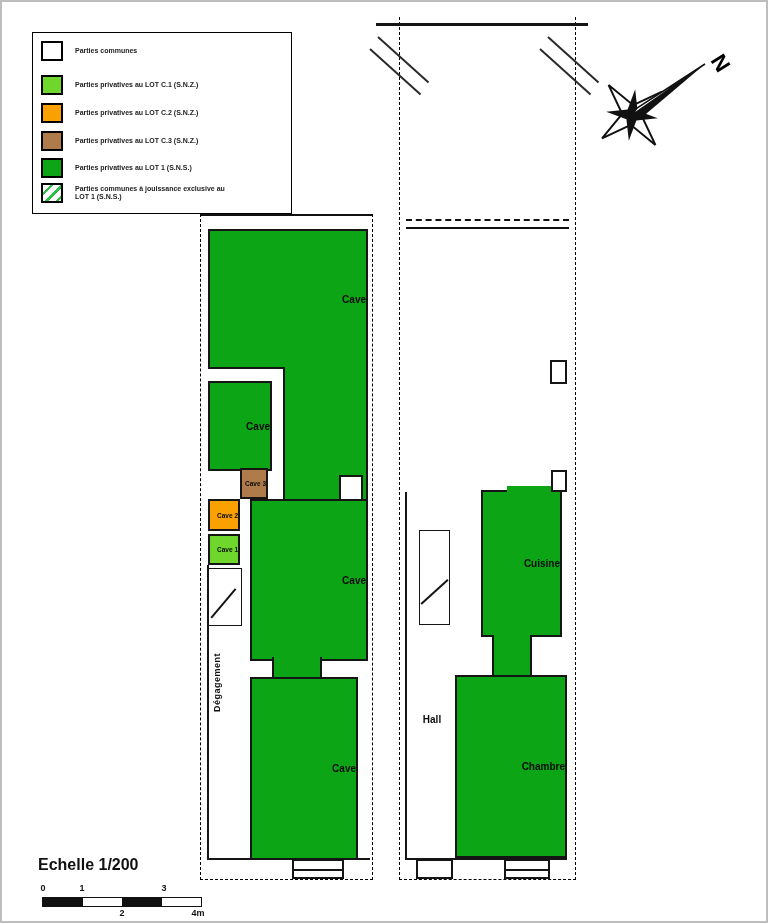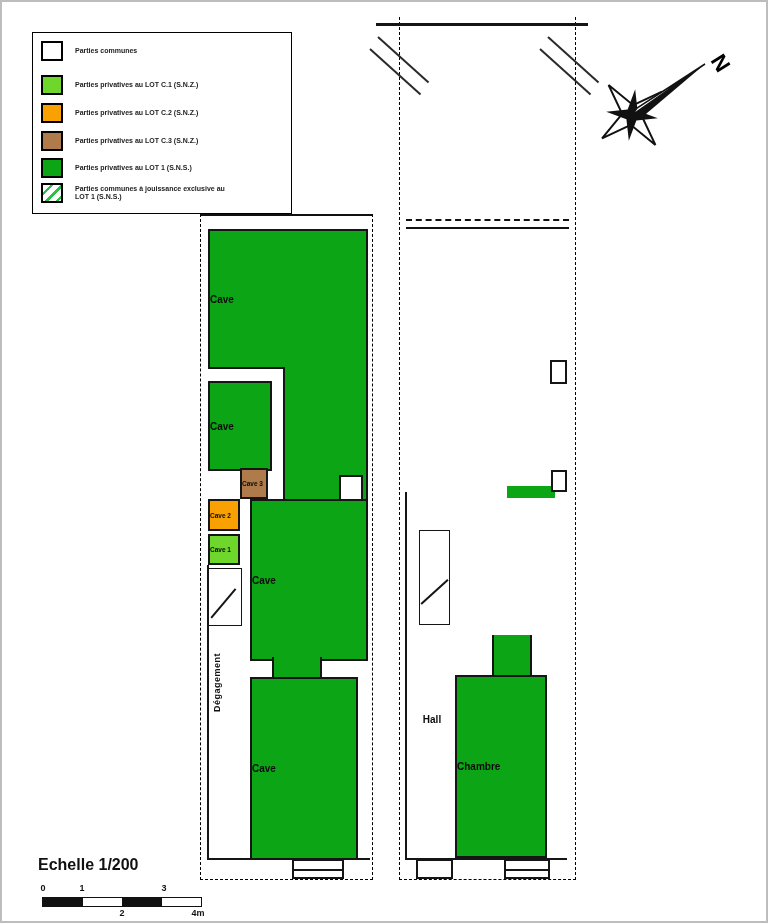--- a/index.html
+++ b/index.html
@@ -11,21 +11,21 @@
   .abs{position:absolute;box-sizing:border-box;}
   
   .legend-box{position:absolute;left:30px;top:30px;width:258px;height:180px;border:1px solid #000;background:#fff;}
   .legend-item{position:absolute;left:8px;display:flex;align-items:center;}
   .swatch{width:22px;height:20px;border:2px solid #000;box-sizing:border-box;flex:0 0 22px;}
   .swatch.hatch{background:repeating-linear-gradient(135deg,#ffffff 0 5px,#29C244 5px 7.5px);}
   .legend-label{margin-left:12px;font-size:7px;line-height:8.5px;font-weight:600;max-width:165px;color:#222;}
   
   .bnd{position:absolute;box-sizing:border-box;}
   
-  .room{position:absolute;box-sizing:border-box;border:2px solid #151515;display:flex;align-items:center;justify-content:flex-start;text-align:center;}
+  .room{position:absolute;box-sizing:border-box;border:2px solid #151515;display:flex;align-items:center;justify-content:flex-end;text-align:center;}
   .room-label{font-size:10px;font-weight:600;color:#0b0b0b;}
   .room-label.sm{font-size:6.5px;}
   .notch{position:absolute;box-sizing:border-box;background:#fff;border:2px solid #151515;}
   .wall{position:absolute;background:#151515;}
   .treads{background-image:repeating-linear-gradient(to bottom,#222 0 1px,transparent 1px 5.6px);}
   .treads2{background-image:repeating-linear-gradient(to bottom,#222 0 1px,transparent 1px 6.6px);}
   .stairbox{position:absolute;box-sizing:border-box;border:1.5px solid #151515;background:#fff;}
   .stair-arrow{position:absolute;height:1.5px;background:#151515;transform-origin:left center;}
   .bay{position:absolute;box-sizing:border-box;border:2px solid #151515;background:#fff;}
   .bay-divider{position:absolute;left:0;right:0;top:50%;border-top:2px solid #151515;}
@@ -136,27 +136,30 @@
   <div class="diag" style="left:546px;top:34px;width:68px;"></div>
   <div class="diag" style="left:538px;top:46px;width:68px;"></div>
 
 
   <div class="abs" style="left:404px;top:211px;width:163px;height:16px;background:#fff;border-bottom:2px solid #111;">
     <div class="abs" style="left:0;right:0;top:6px;border-top:2px dashed #111;"></div>
   </div>
 
   <div class="notch" style="left:548px;top:358px;width:17px;height:24px;"></div>
 
+  <div class="room" style="left: 479px; top: 488px; width: 81px; height: 147px; background-color: rgb(12, 165, 21);">
+    <span class="room-label">Cuisine</span>
+  </div>
 
   <div class="abs" style="left: 505px; top: 484px; width: 48px; height: 12px; background-color: rgb(12, 165, 21);"></div>
   <div class="notch" style="left:549px;top:468px;width:16px;height:22px;"></div>
 
   <div class="room" style="left: 490px; top: 633px; width: 40px; height: 42px; border-width: 0px 2px; background-color: rgb(12, 165, 21);"></div>
 
-  <div class="room" style="left: 453px; top: 673px; width: 92px; height: 183px; background-color: rgb(12, 165, 21);">
+  <div class="room" style="left: 453px; top: 673px; width: 112px; height: 183px; background-color: rgb(12, 165, 21);">
     <span class="room-label">Chambre</span>
   </div>
 
   <div class="stairbox treads2" style="left:417px;top:528px;width:31px;height:95px;">
     <div class="stair-arrow" style="left:1px;top:72px;width:36px;transform:rotate(-42deg);"></div>
   </div>
 
   <div class="abs room-label" style="left:408px;top:712px;width:44px;text-align:center;">Hall</div>
 
   <div class="wall" style="left:403px;top:490px;width:2px;height:368px;"></div>

